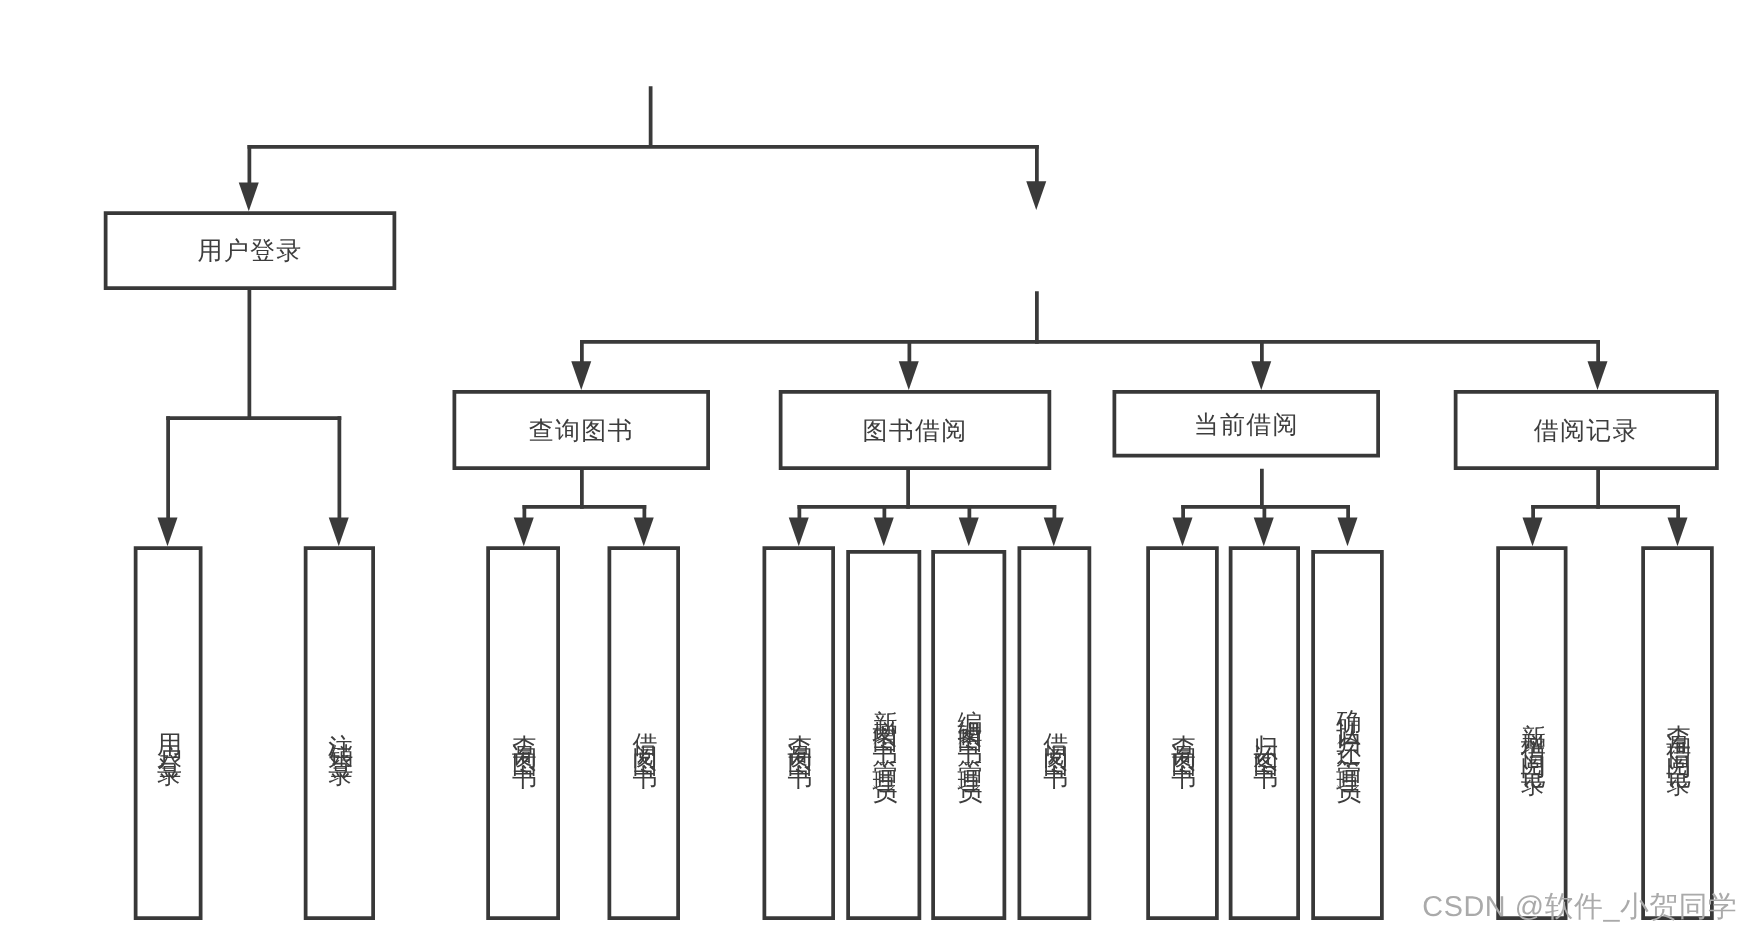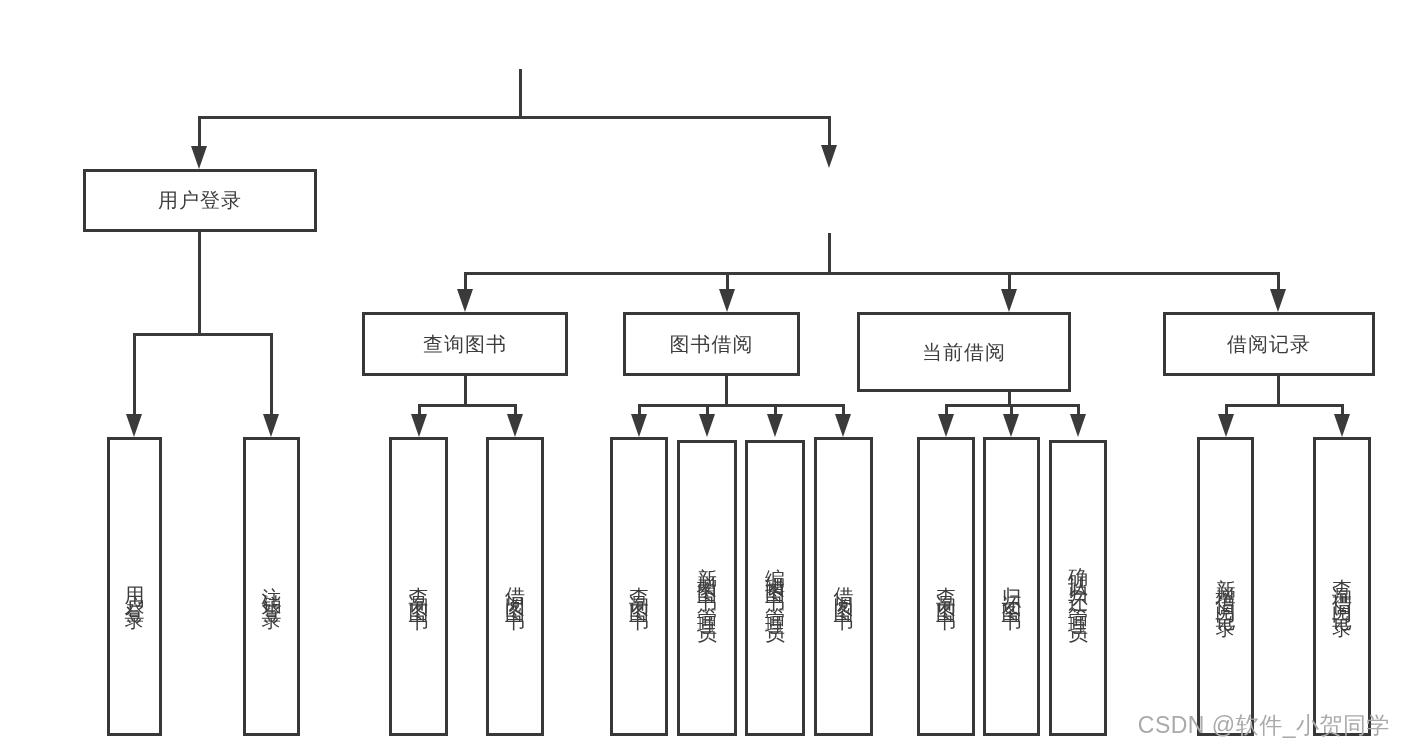--- a/index.html
+++ b/index.html
@@ -148,24 +148,24 @@
     </div>
 
 
   <div class="box h" style="left:83px;top:169px;width:234px;height:63px;">
     <span>用户登录</span>
   </div>
 
   <div class="box h" style="left:362px;top:312px;width:206px;height:64px;">
     <span>查询图书</span>
   </div>
-  <div class="box h" style="left:623px;top:312px;width:177px;height:64px;">
+  <div class="box h" style="left:623px;top:312px;width:218px;height:64px;">
     <span>图书借阅</span>
   </div>
-  <div class="box h" style="left:857px;top:312px;width:214px;height:80px;text-align:right;">
+  <div class="box h" style="left:890px;top:312px;width:214px;height:54px;text-align:right;">
     <span>当前借阅</span>
   </div>
   <div class="box h" style="left:1163px;top:312px;width:212px;height:64px;">
     <span>借阅记录</span>
   </div>
 
   <div class="box v" style="left:107px;top:437px;width:55px;height:299px;">
     <span>用户登录</span>
   </div>
   <div class="box v" style="left:243px;top:437px;width:57px;height:299px;">

